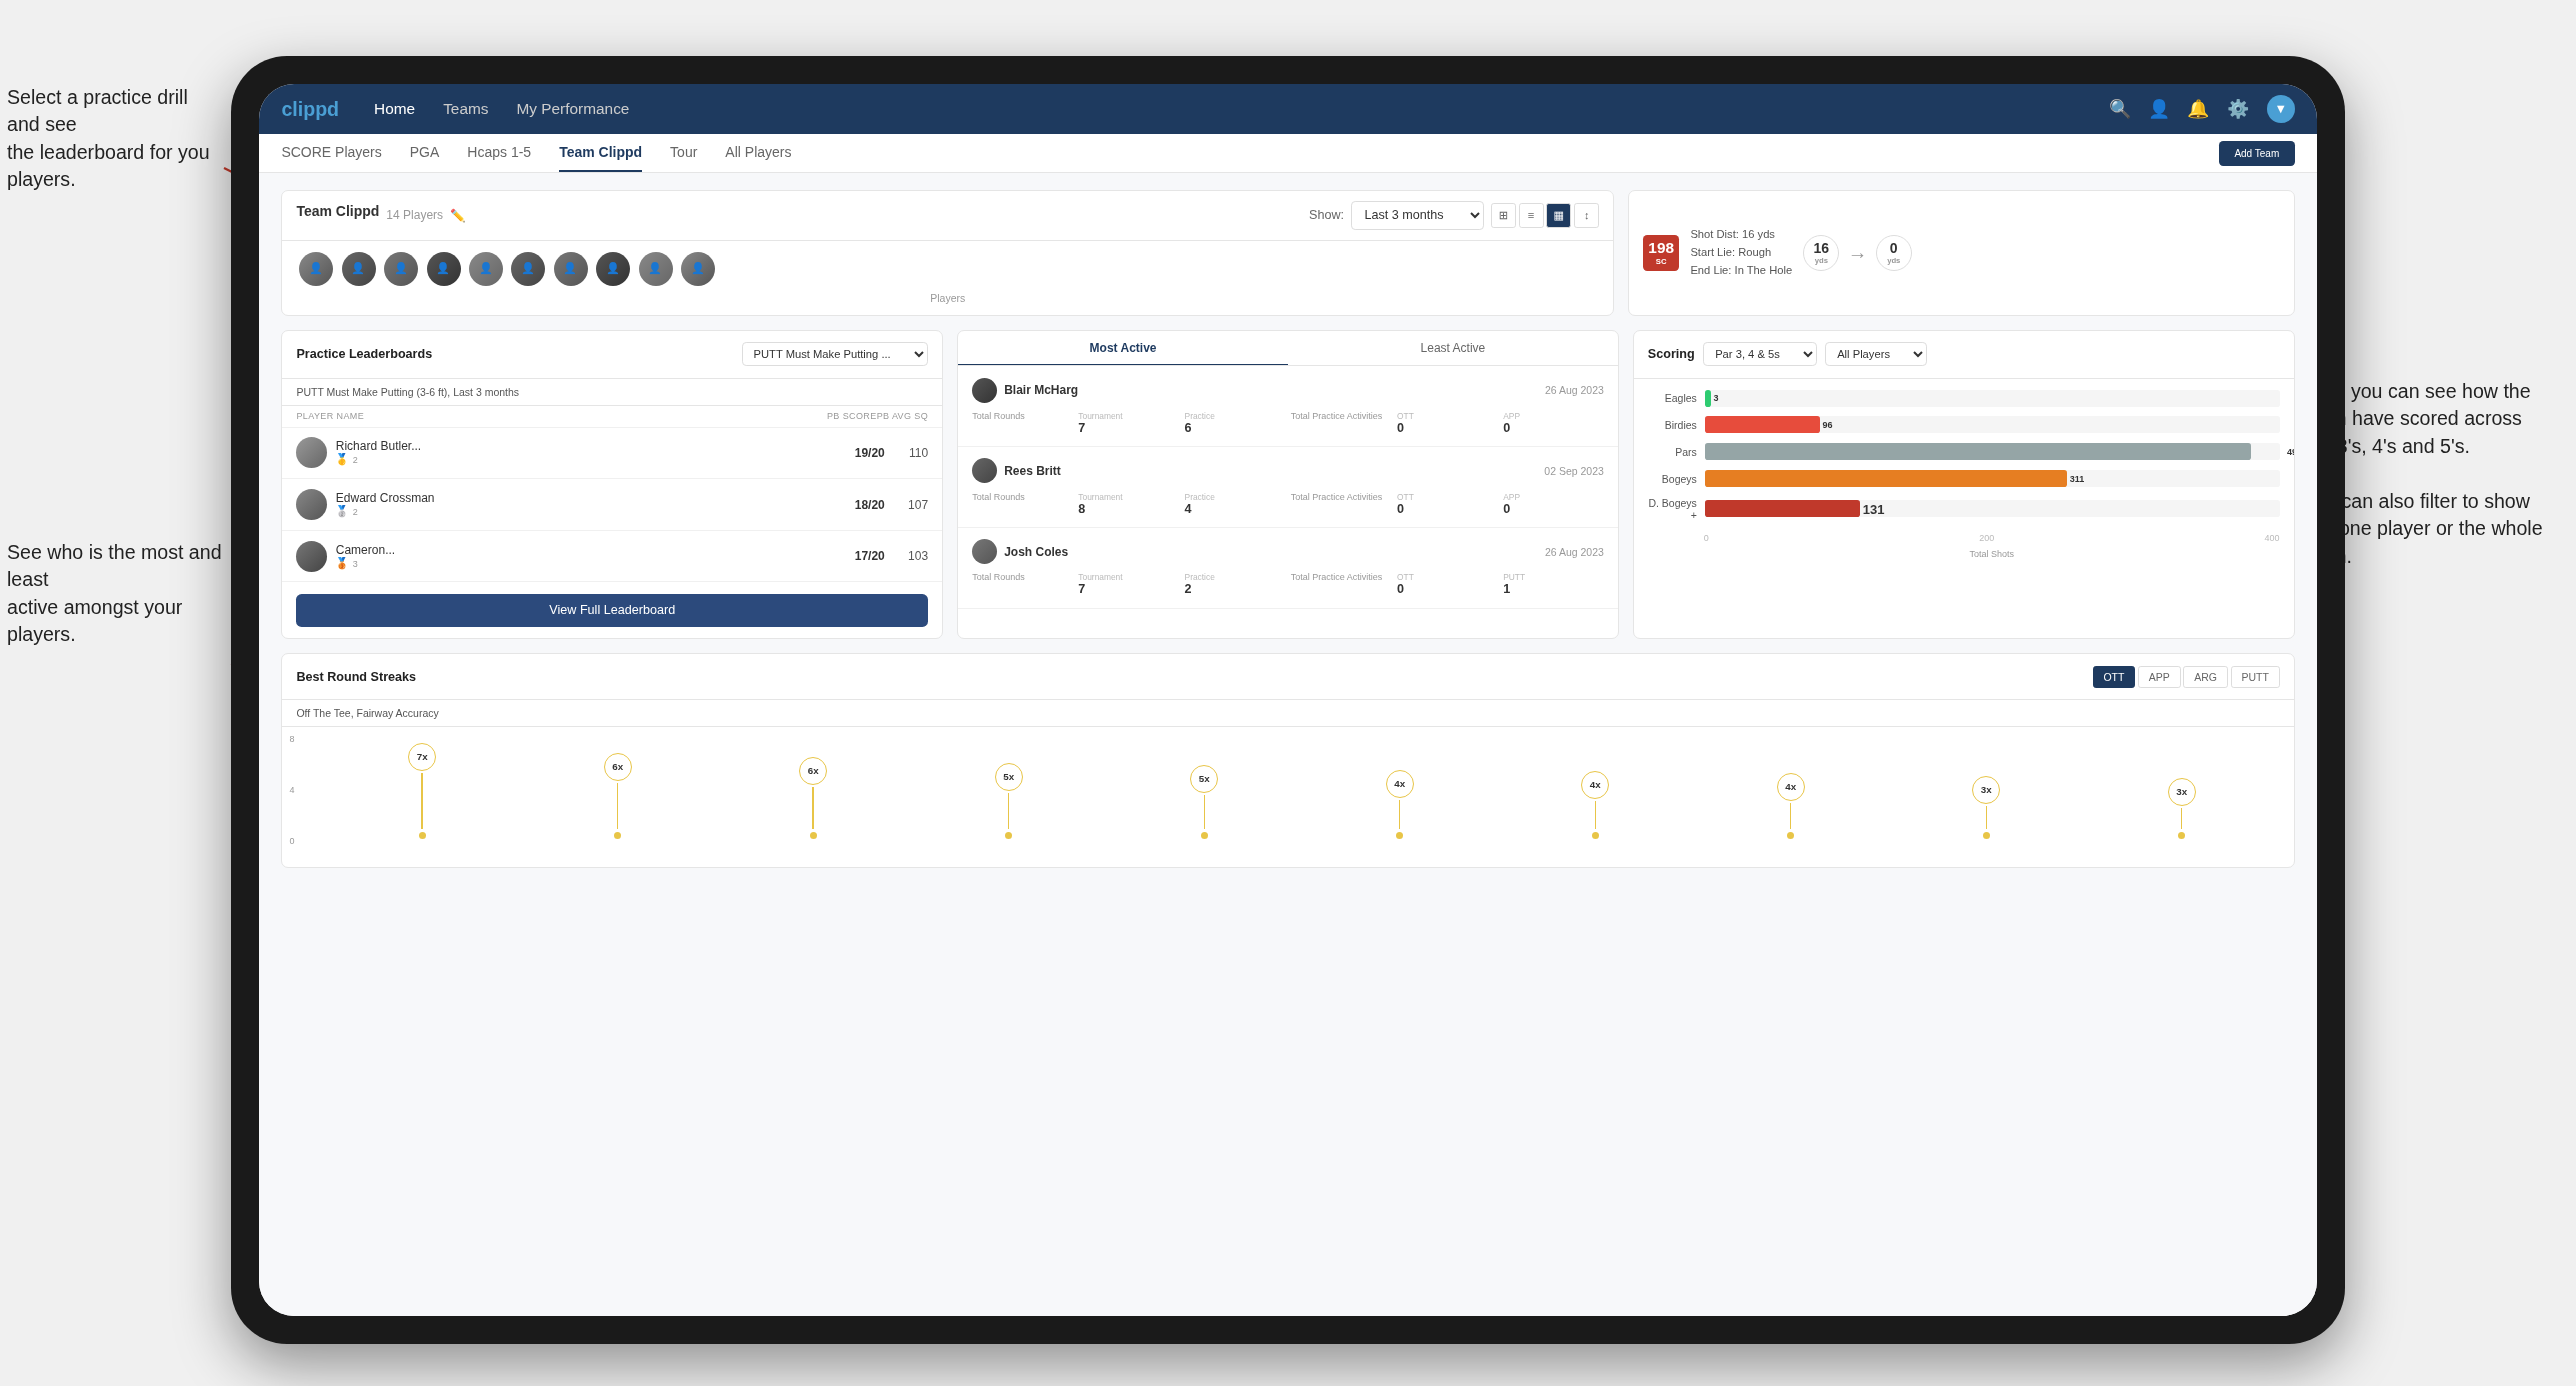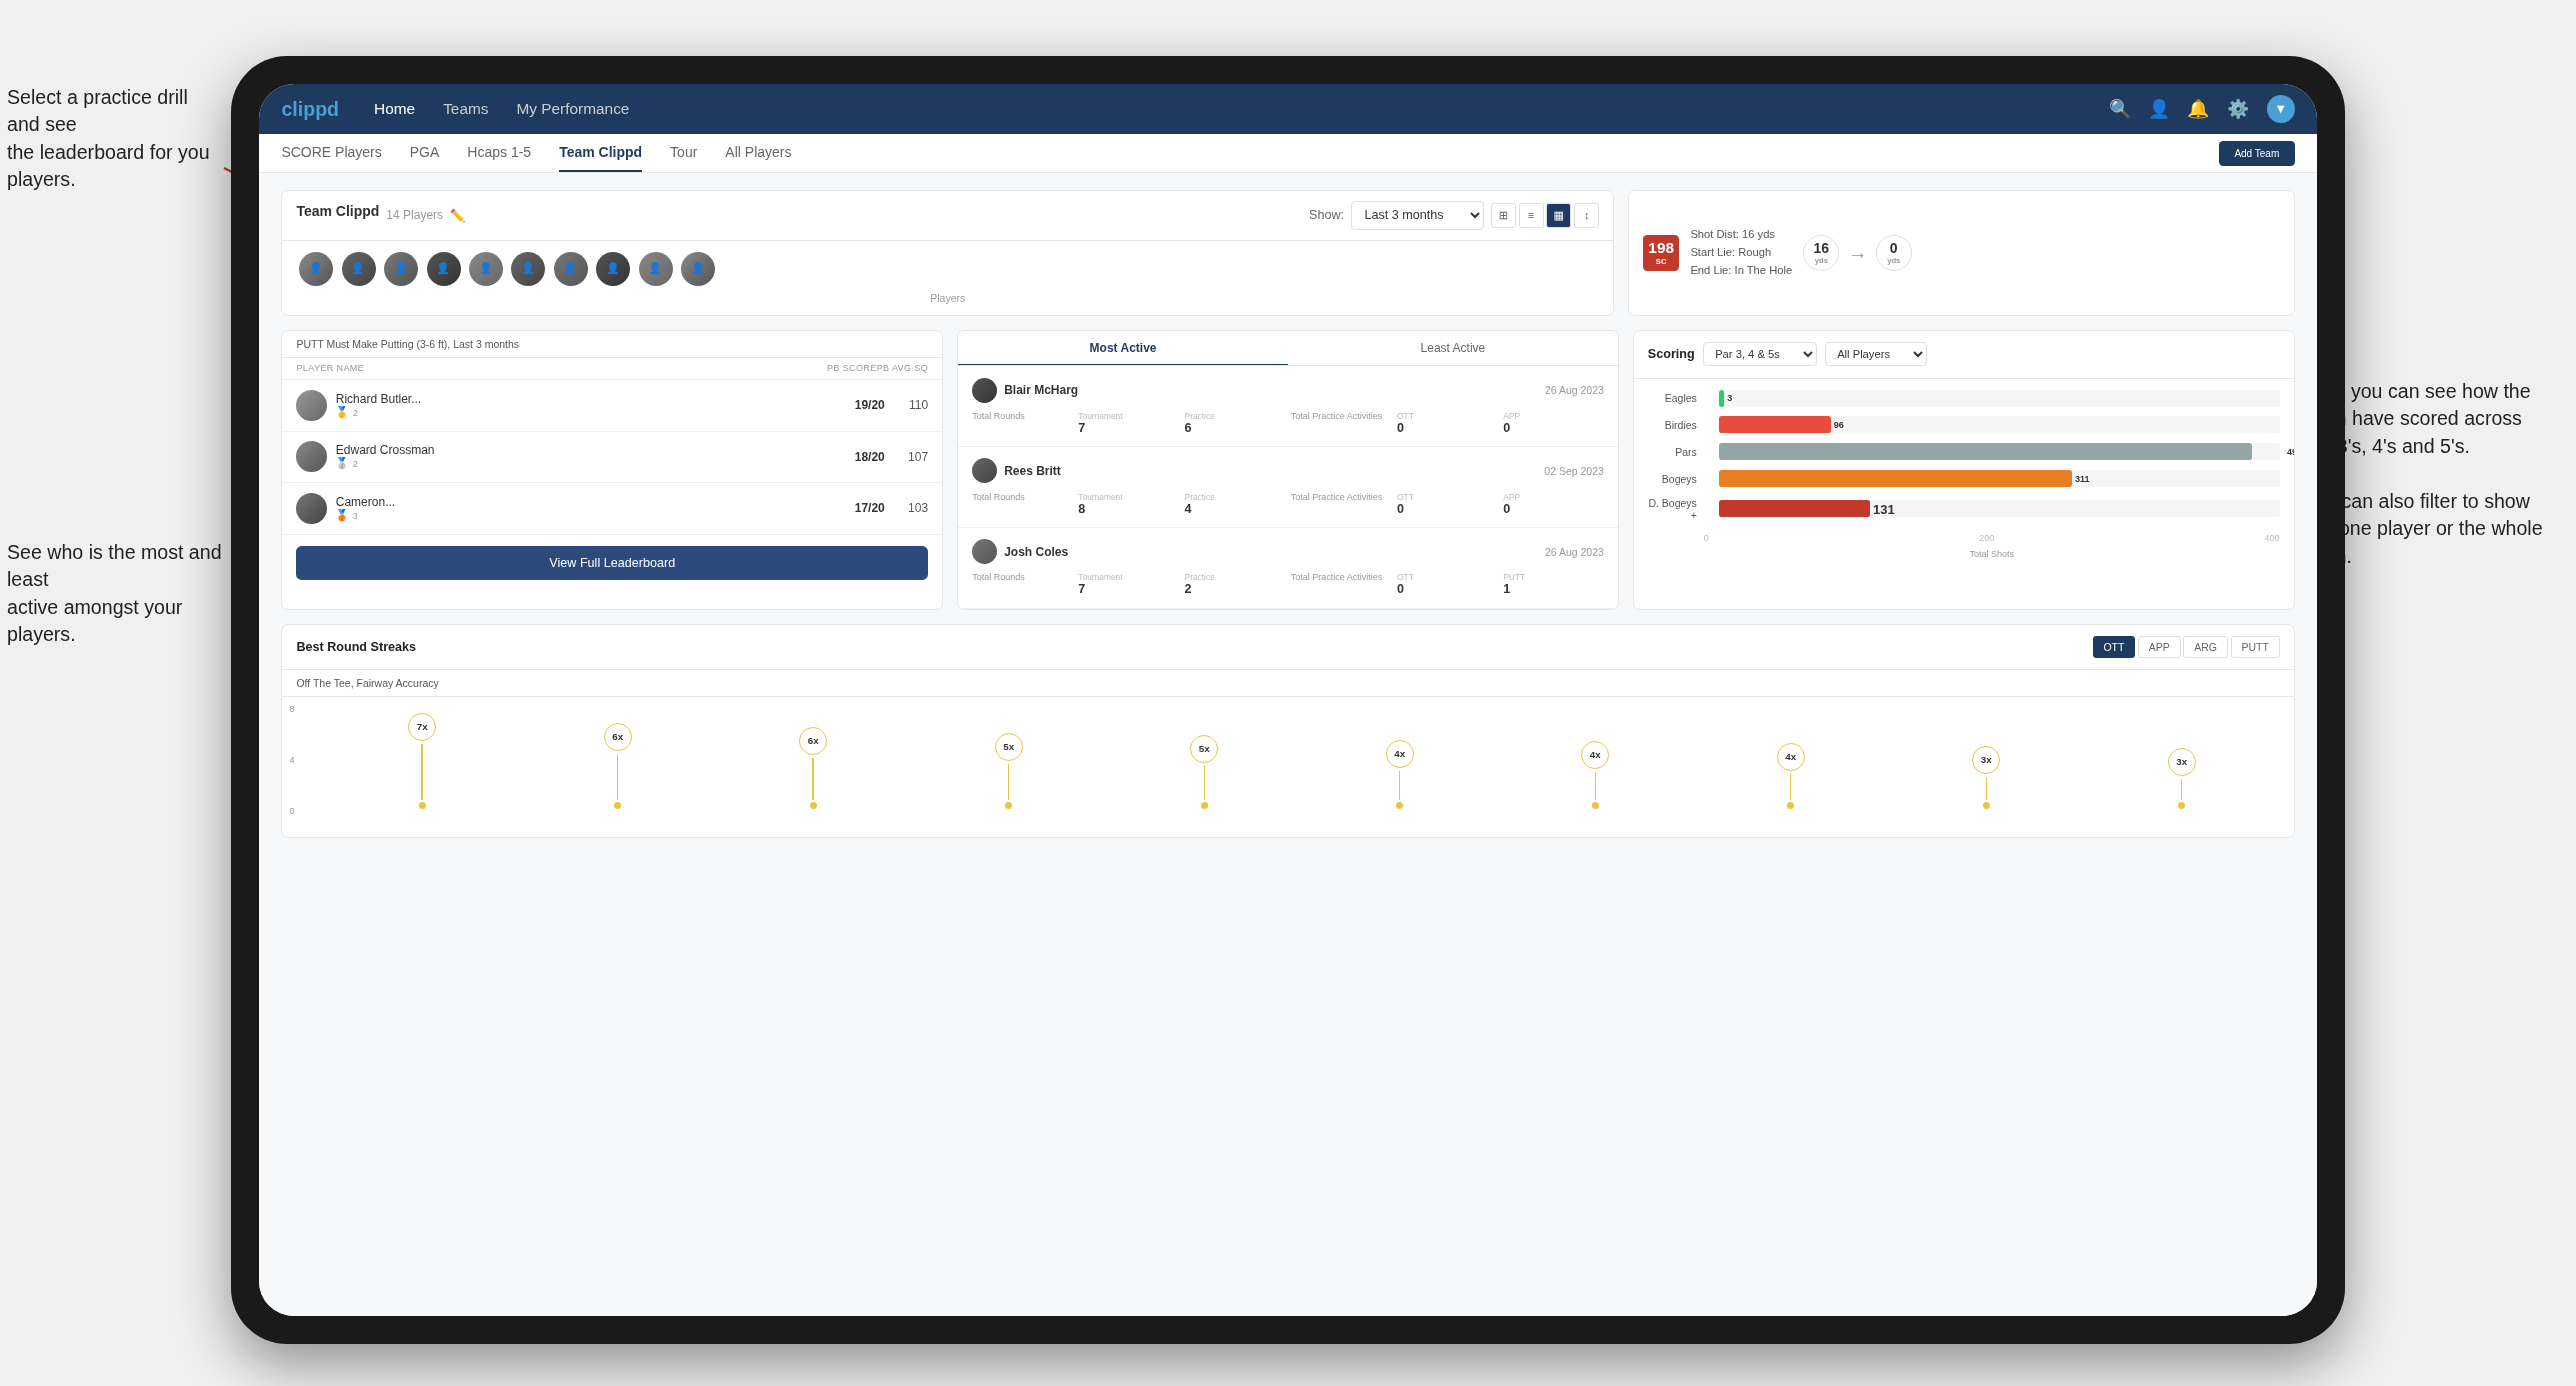--- a/index.html
+++ b/index.html
@@ -354,21 +354,21 @@
       border: 0.7px solid #ddd;
       border-radius: 4.2px;
       padding: 4.2px 19.6px 4.2px 7px;
       font-size: 11.2px; color: #333; background: #fff; cursor: pointer;
     }
     .bar-chart { padding: 11.2px 14px; }
     .bar-row {
       display: flex;
       align-items: center;
       margin-bottom: 9.8px;
-      gap: 22px;
+      gap: 8px;
     }
     .bar-label { font-size: 10.5px; color: #555; width: 49px; text-align: right; }
     .bar-track {
       flex: 1;
       height: 17px;
       background: #f5f5f5;
       border-radius: 2.8px;
       overflow: visible;
       position: relative;
     }
@@ -619,20 +619,26 @@
               <span>0</span>
               <span class="shot-circle-label">yds</span>
             </div>
           </div>
         </div>
       </div>
 
       <div class="three-col">
 
         <div class="panel">
+          <div class="panel-header">
+            <span class="panel-title">Practice Leaderboards</span>
+            <select class="panel-dropdown">
+              <option>PUTT Must Make Putting ...</option>
+            </select>
+          </div>
           <div class="panel-subtitle">PUTT Must Make Putting (3-6 ft), Last 3 months</div>
           <div class="lb-table-header">
             <span>PLAYER NAME</span>
             <span>PB SCORE</span>
             <span>PB AVG SQ</span>
           </div>
           
           <div class="lb-row">
             <div class="lb-avatar" style="background:linear-gradient(135deg,#999,#666);"></div>
             <div style="flex:1;">

